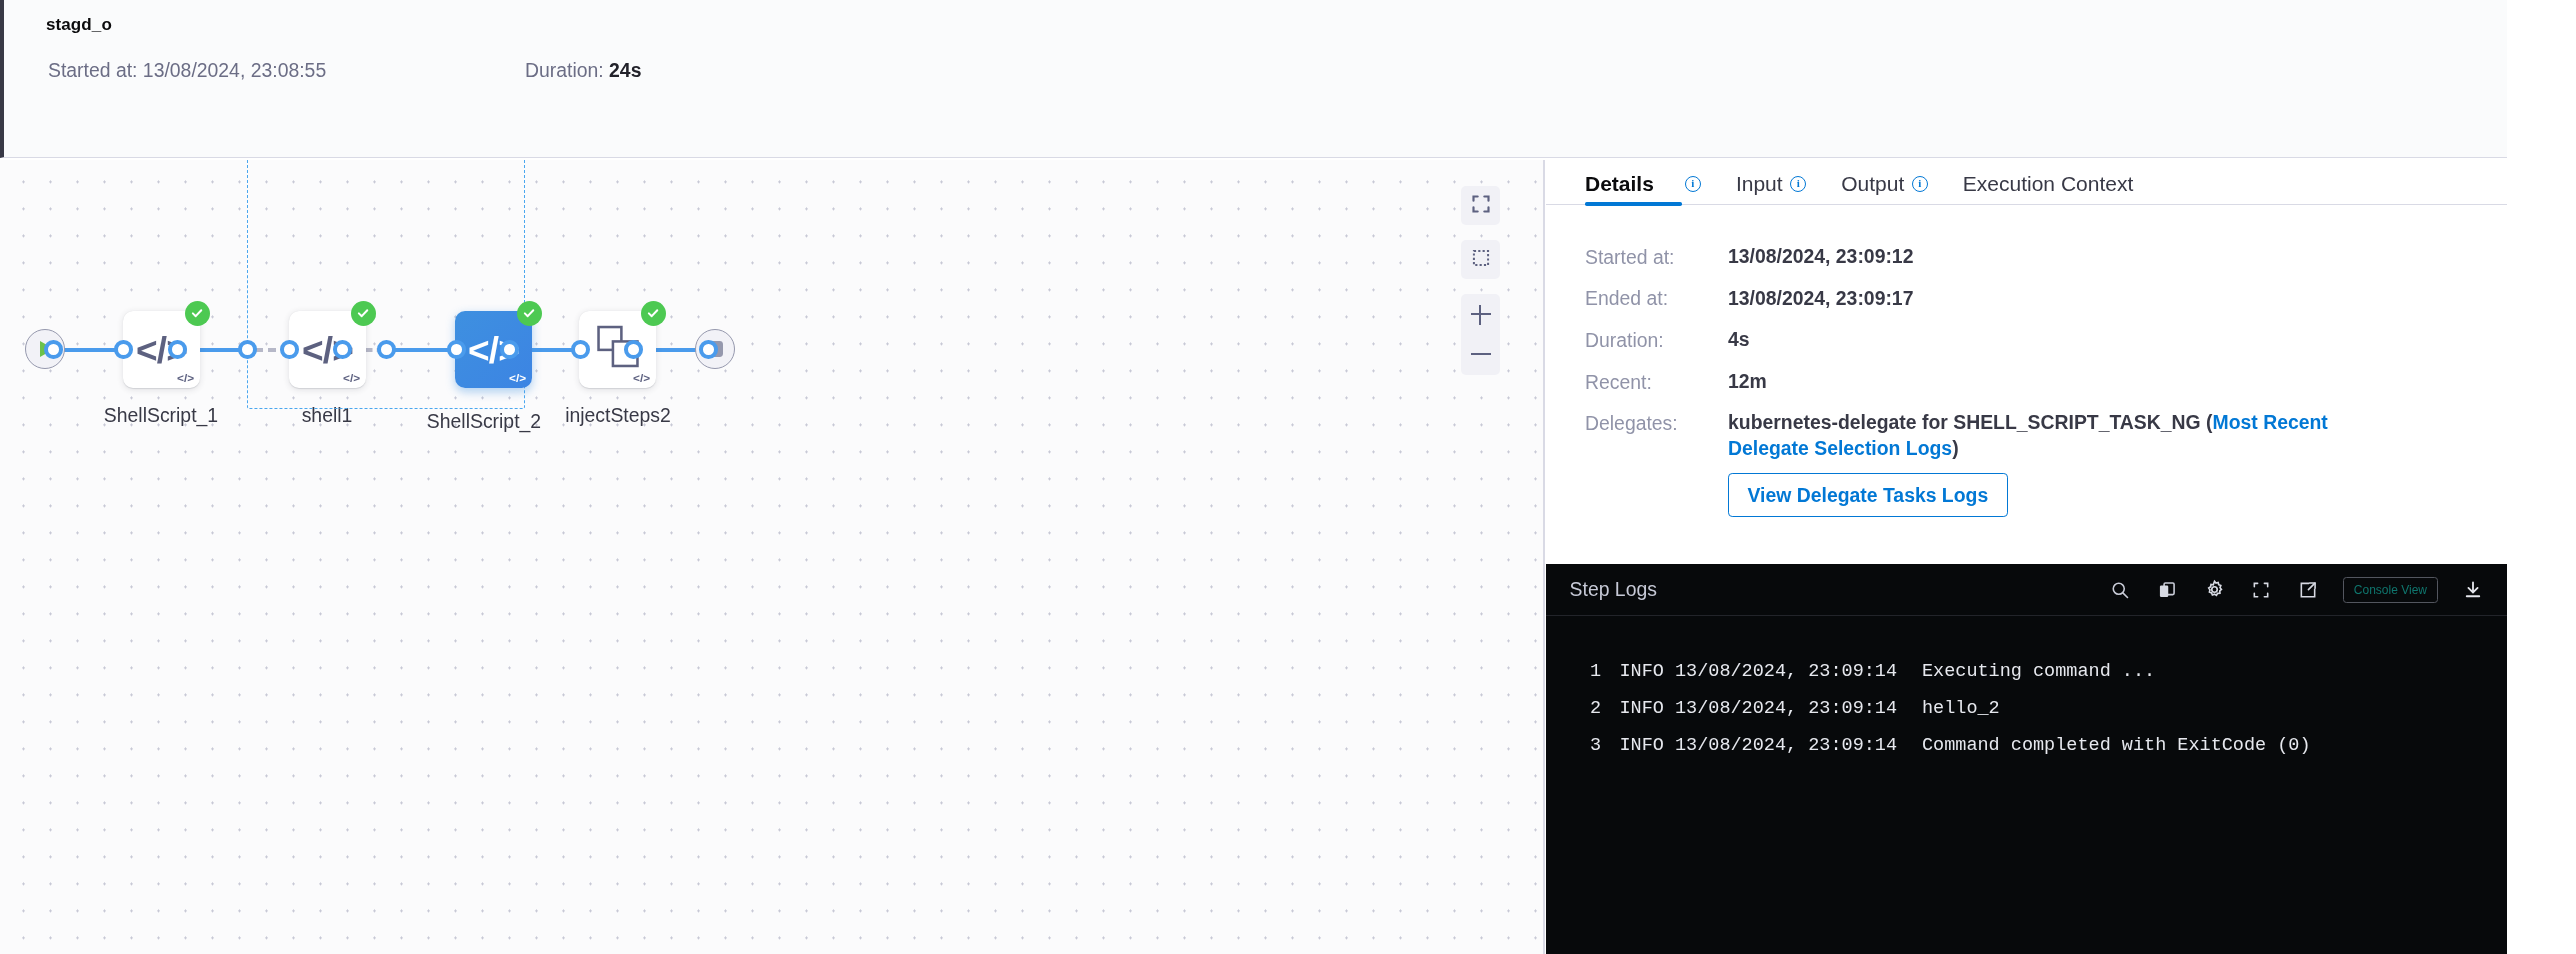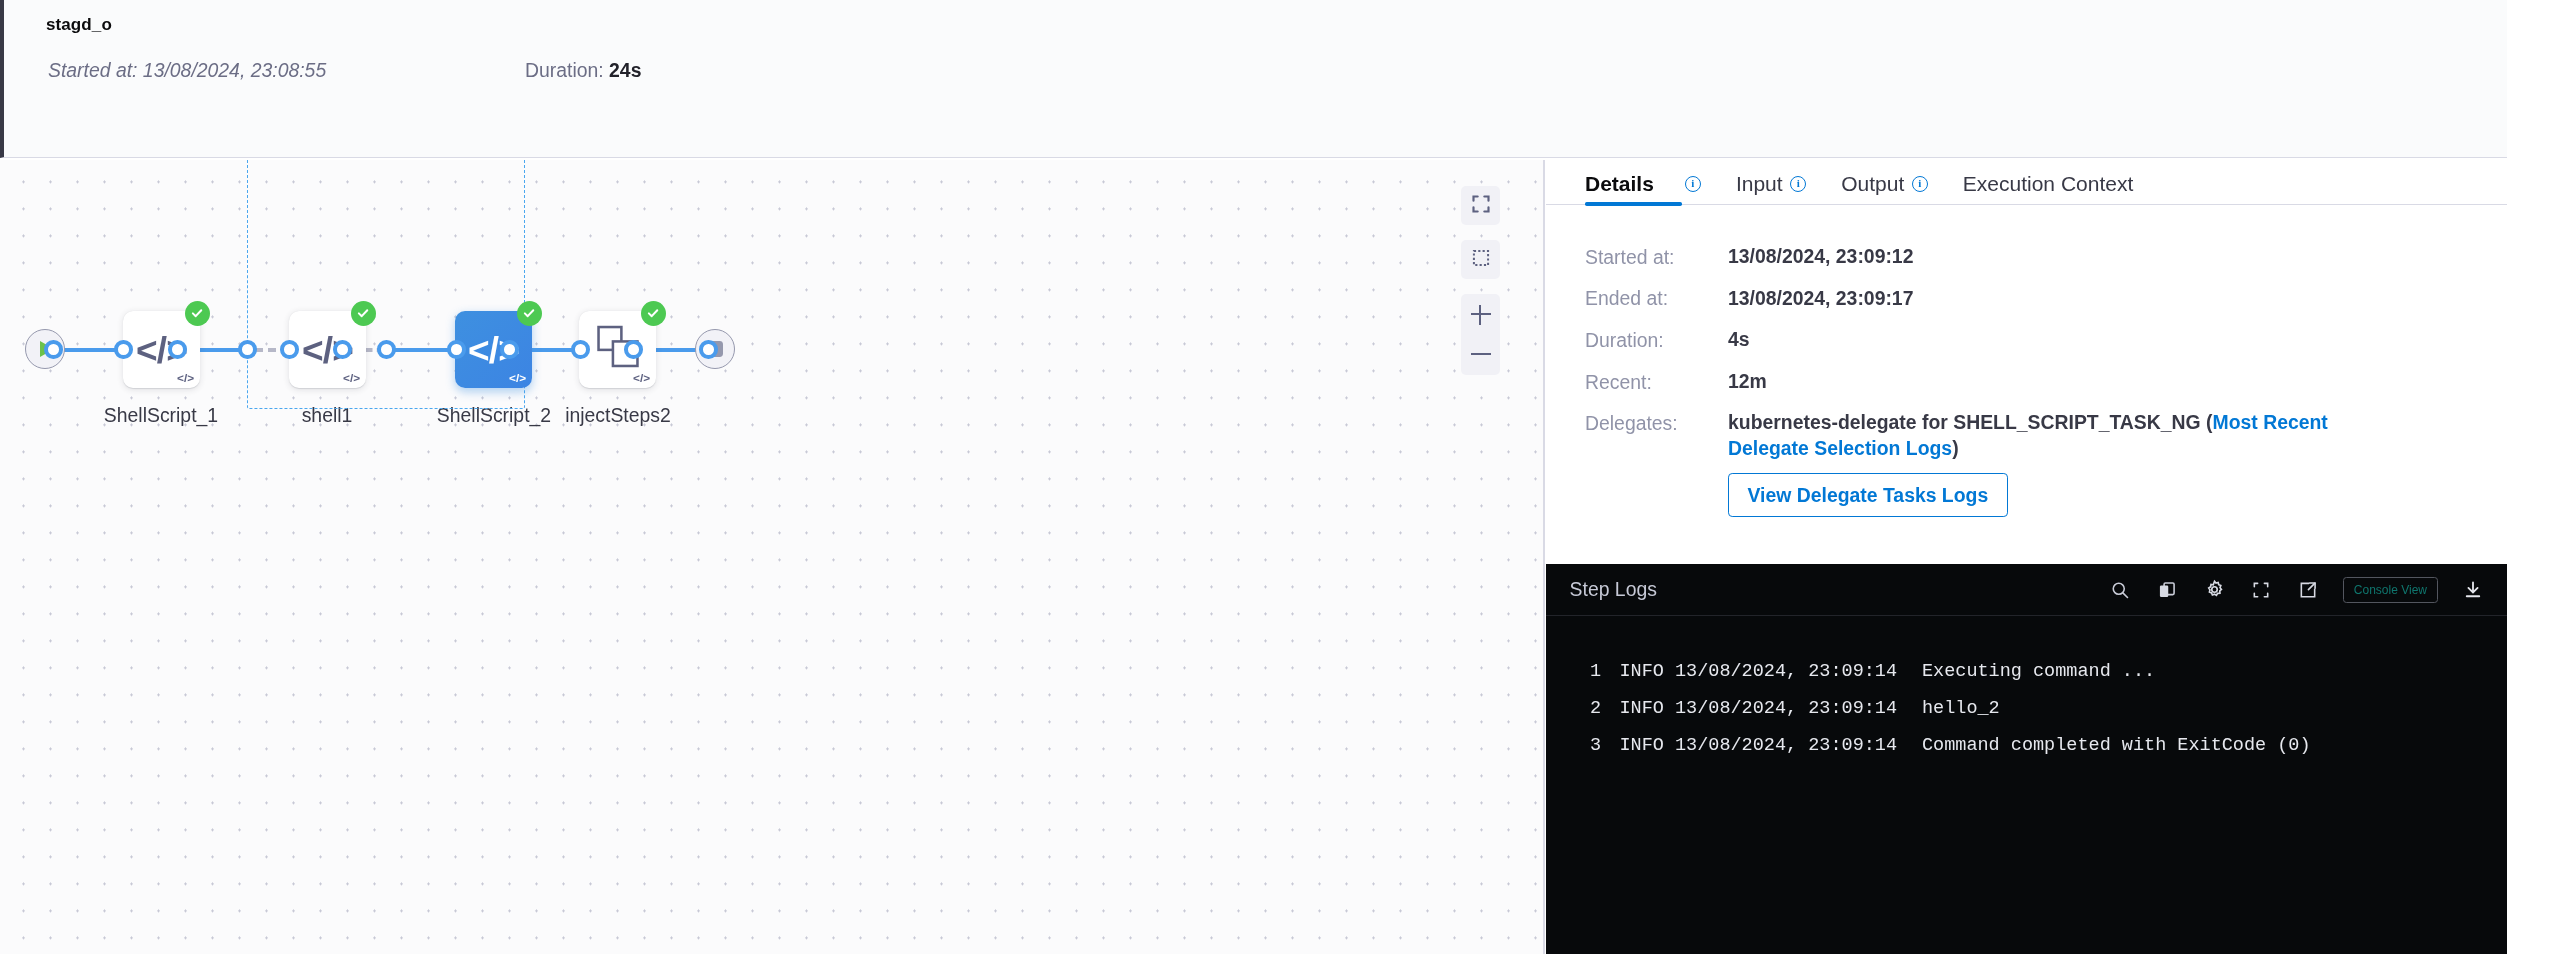--- a/index.html
+++ b/index.html
@@ -32,21 +32,20 @@
     font-weight: bold;
     color: #0b0b0d;
     letter-spacing: 0.1px;
   }
   .exec-meta-started {
     position: absolute;
     left: 44px; top: 59px;
     font-size: 19.4px;
     color: #6b6d85;
     white-space: nowrap;
-    font-style: italic;
   }
   .exec-meta-duration {
     position: absolute;
     left: 521px; top: 59px;
     font-size: 19.4px;
     color: #6b6d85;
     white-space: nowrap;
   }
   .exec-meta-duration b { color: #22222a; font-weight: bold; }
 
@@ -406,21 +405,21 @@
       <span class="step-glyph">&lt;/&gt;</span>
       <span class="corner-glyph">&lt;/&gt;</span>
       <span class="status-badge">
         <svg width="14.3" height="14.3" viewBox="0 0 17 17">
             <path d="M3.4 8.8 L6.8 12.1 L13.4 5.0" fill="none" stroke="#ffffff" stroke-width="2.4" stroke-linecap="round" stroke-linejoin="round"></path>
           </svg>
       </span>
     </div>
     <div class="port" style="left:447px;"></div>
     <div class="port" style="left:500px;"></div>
-    <div class="node-label" style="left:410px; width:168px;">ShellScript_2</div>
+    <div class="node-label" style="left:400px; width:168px;margin-top:6px;">ShellScript_2</div>
 
     <div class="step-node" style="left:579px;">
       <span class="corner-glyph">&lt;/&gt;</span>
       <span style="position:absolute;left:50%;top:48%;transform:translate(-50%,-50%);">
         <svg width="44" height="44" viewBox="0 0 52 52">
           <rect x="3" y="3" width="27" height="27" fill="#ffffff" stroke="#5d6180" stroke-width="3"></rect>
           <rect x="20" y="20" width="29" height="29" fill="#ffffff" stroke="#5d6180" stroke-width="3"></rect>
         </svg>
       </span>
       <span class="status-badge">

